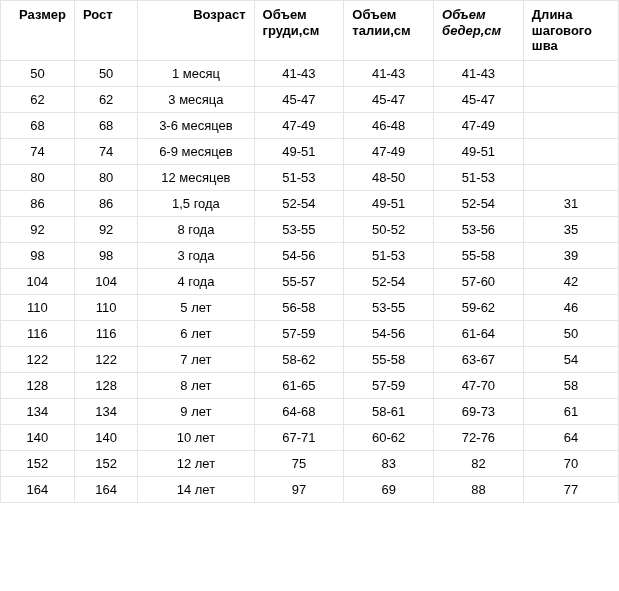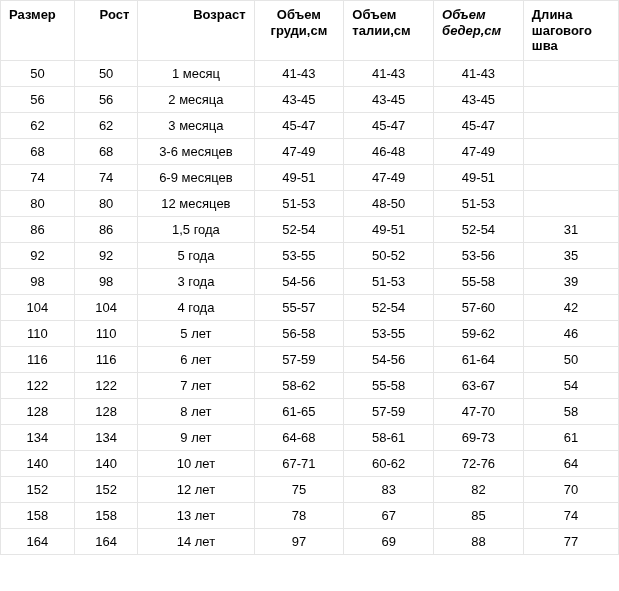--- a/index.html
+++ b/index.html
@@ -25,24 +25,24 @@
     height: 26px;
   }
   th {
     font-weight: bold;
     text-align: left;
     padding: 6px 8px;
     vertical-align: top;
     line-height: 1.2;
     height: auto;
   }
-  th:nth-child(1) { width: 70px; }
-  th:nth-child(2) { width: 60px; text-align: right; }
+  th:nth-child(1) { width: 70px; text-align: right; }
+  th:nth-child(2) { width: 60px; }
   th:nth-child(3) { width: 110px; text-align: right; }
-  th:nth-child(4) { width: 85px; text-align: center; }
+  th:nth-child(4) { width: 85px; }
   th:nth-child(5) { width: 85px; }
   th:nth-child(6) { width: 85px; font-style: italic; }
   th:nth-child(7) { width: 90px; }
   tbody td { text-align: center; }
 </style>
 </head>
 <body>
 
 <table>
   <thead>
@@ -60,29 +60,20 @@
       <tr>
         <td>50</td>
         <td>50</td>
         <td>1 месяц</td>
         <td>41-43</td>
         <td>41-43</td>
         <td>41-43</td>
         <td></td>
       </tr>
       <tr>
-        <td>56</td>
-        <td>56</td>
-        <td>2 месяца</td>
-        <td>43-45</td>
-        <td>43-45</td>
-        <td>43-45</td>
-        <td></td>
-      </tr>
-      <tr>
         <td>62</td>
         <td>62</td>
         <td>3 месяца</td>
         <td>45-47</td>
         <td>45-47</td>
         <td>45-47</td>
         <td></td>
       </tr>
       <tr>
         <td>68</td>
@@ -116,21 +107,21 @@
         <td>86</td>
         <td>1,5 года</td>
         <td>52-54</td>
         <td>49-51</td>
         <td>52-54</td>
         <td>31</td>
       </tr>
       <tr>
         <td>92</td>
         <td>92</td>
-        <td>5 года</td>
+        <td>8 года</td>
         <td>53-55</td>
         <td>50-52</td>
         <td>53-56</td>
         <td>35</td>
       </tr>
       <tr>
         <td>98</td>
         <td>98</td>
         <td>3 года</td>
         <td>54-56</td>
@@ -204,29 +195,20 @@
       <tr>
         <td>152</td>
         <td>152</td>
         <td>12 лет</td>
         <td>75</td>
         <td>83</td>
         <td>82</td>
         <td>70</td>
       </tr>
       <tr>
-        <td>158</td>
-        <td>158</td>
-        <td>13 лет</td>
-        <td>78</td>
-        <td>67</td>
-        <td>85</td>
-        <td>74</td>
-      </tr>
-      <tr>
         <td>164</td>
         <td>164</td>
         <td>14 лет</td>
         <td>97</td>
         <td>69</td>
         <td>88</td>
         <td>77</td>
       </tr>
     </tbody>
 </table>

